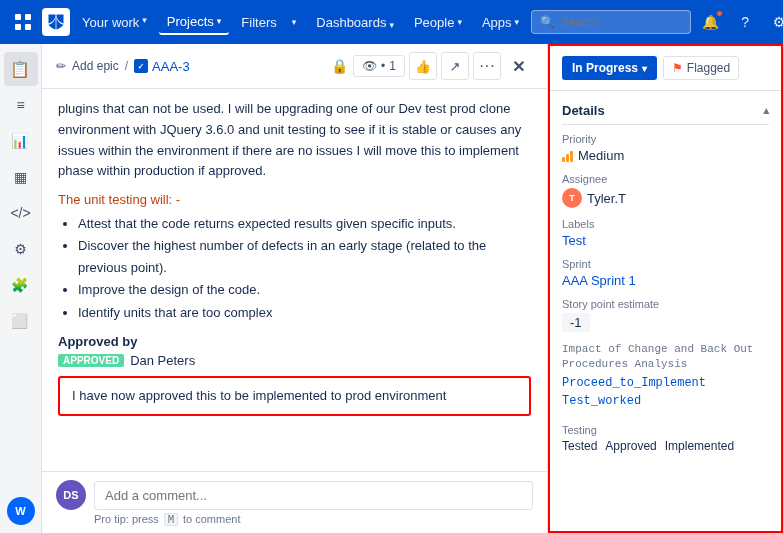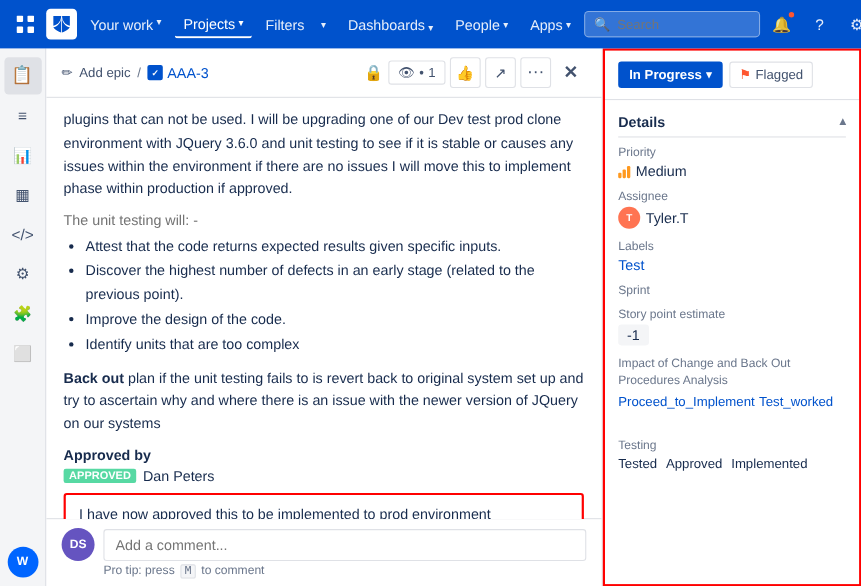--- a/index.html
+++ b/index.html
@@ -123,31 +123,28 @@
         <div style="width:28px;height:28px;border:1px solid #dfe1e6;border-radius:3px;display:flex;align-items:center;justify-content:center;cursor:pointer;color:#42526e;font-size:13px;">👍</div>
         <div style="width:28px;height:28px;border:1px solid #dfe1e6;border-radius:3px;display:flex;align-items:center;justify-content:center;cursor:pointer;color:#42526e;font-size:13px;">↗</div>
         <div style="width:28px;height:28px;border:1px solid #dfe1e6;border-radius:3px;display:flex;align-items:center;justify-content:center;cursor:pointer;color:#42526e;font-size:16px;">···</div>
         <div style="width:28px;height:28px;border-radius:3px;display:flex;align-items:center;justify-content:center;cursor:pointer;color:#42526e;font-size:16px;font-weight:bold;">✕</div>
       </div>
     </div>
 
     <div style="flex:1;overflow-y:auto;padding:10px 16px;">
       <p style="font-size:13px;color:#172b4d;line-height:1.6;margin-bottom:10px;">plugins that can not be used. I will be upgrading one of our Dev test prod clone environment with JQuery 3.6.0 and unit testing to see if it is stable or causes any issues within the environment if there are no issues I will move this to implement phase within production if approved.</p>
 
-      <p style="font-size:13px;color:#737373;margin-bottom:6px;">The unit testing will: -</p>
+      <p style="font-size:13px;color:#c2410c;margin-bottom:6px;">The unit testing will: -</p>
       <ul style="padding-left:20px;margin-bottom:10px;">
         <li style="font-size:13px;color:#172b4d;line-height:1.7;">Attest that the code returns expected results given specific inputs.</li>
         <li style="font-size:13px;color:#172b4d;line-height:1.7;">Discover the highest number of defects in an early stage (related to the previous point).</li>
         <li style="font-size:13px;color:#172b4d;line-height:1.7;">Improve the design of the code.</li>
         <li style="font-size:13px;color:#172b4d;line-height:1.7;">Identify units that are too complex</li>
       </ul>
 
-      <p style="font-size:13px;color:#172b4d;line-height:1.6;margin-bottom:10px;">
-        <strong>Back out</strong> plan if the unit testing fails to is revert back to original system set up and try to ascertain why and where there is an issue with the newer version of JQuery on our systems
-      </p>
 
       <div style="margin-bottom:8px;">
         <p style="font-size:13px;font-weight:600;color:#172b4d;margin-bottom:4px;">Approved by</p>
         <div style="display:flex;align-items:center;gap:6px;">
           <span style="background:#57d9a3;color:#fff;font-size:10px;font-weight:700;padding:1px 5px;border-radius:2px;">APPROVED</span>
           <span style="font-size:13px;color:#172b4d;">Dan Peters</span>
         </div>
       </div>
 
       <div style="border:2px solid #ff0000;border-radius:3px;padding:8px 12px;margin:8px 0;background:#fff;">
@@ -213,30 +210,31 @@
         </div>
       </div>
 
       <div style="margin-bottom:10px;">
         <div style="font-size:11px;color:#6b778c;margin-bottom:3px;font-weight:500;">Labels</div>
         <div style="font-size:13px;color:#0052cc;cursor:pointer;">Test</div>
       </div>
 
       <div style="margin-bottom:10px;">
         <div style="font-size:11px;color:#6b778c;margin-bottom:3px;font-weight:500;">Sprint</div>
+        <div style="font-size:13px;color:#0052cc;cursor:pointer;">AAA Sprint 1</div>
       </div>
 
       <div style="margin-bottom:10px;">
         <div style="font-size:11px;color:#6b778c;margin-bottom:3px;font-weight:500;">Story point estimate</div>
         <div style="display:inline-block;background:#f4f5f7;border-radius:3px;padding:2px 8px;font-size:13px;color:#172b4d;cursor:pointer;">
           <span>-1</span>
         </div>
       </div>
 
-      <div style="margin-bottom:27px;">
+      <div style="margin-bottom:16px;font-family:Liberation Mono, monospace;">
         <div style="font-size:11px;color:#6b778c;margin-bottom:3px;font-weight:500;line-height:1.4;">Impact of Change and Back Out Procedures Analysis</div>
         <div style="display:flex;flex-wrap:wrap;gap:4px;">
           <span style="font-size:12px;color:#0052cc;cursor:pointer;">Proceed_to_Implement</span>
           <span style="font-size:12px;color:#0052cc;cursor:pointer;">Test_worked</span>
         </div>
       </div>
 
       <div style="margin-bottom:10px;">
         <div style="font-size:11px;color:#6b778c;margin-bottom:3px;font-weight:500;">Testing</div>
         <div style="display:flex;gap:8px;flex-wrap:wrap;">

